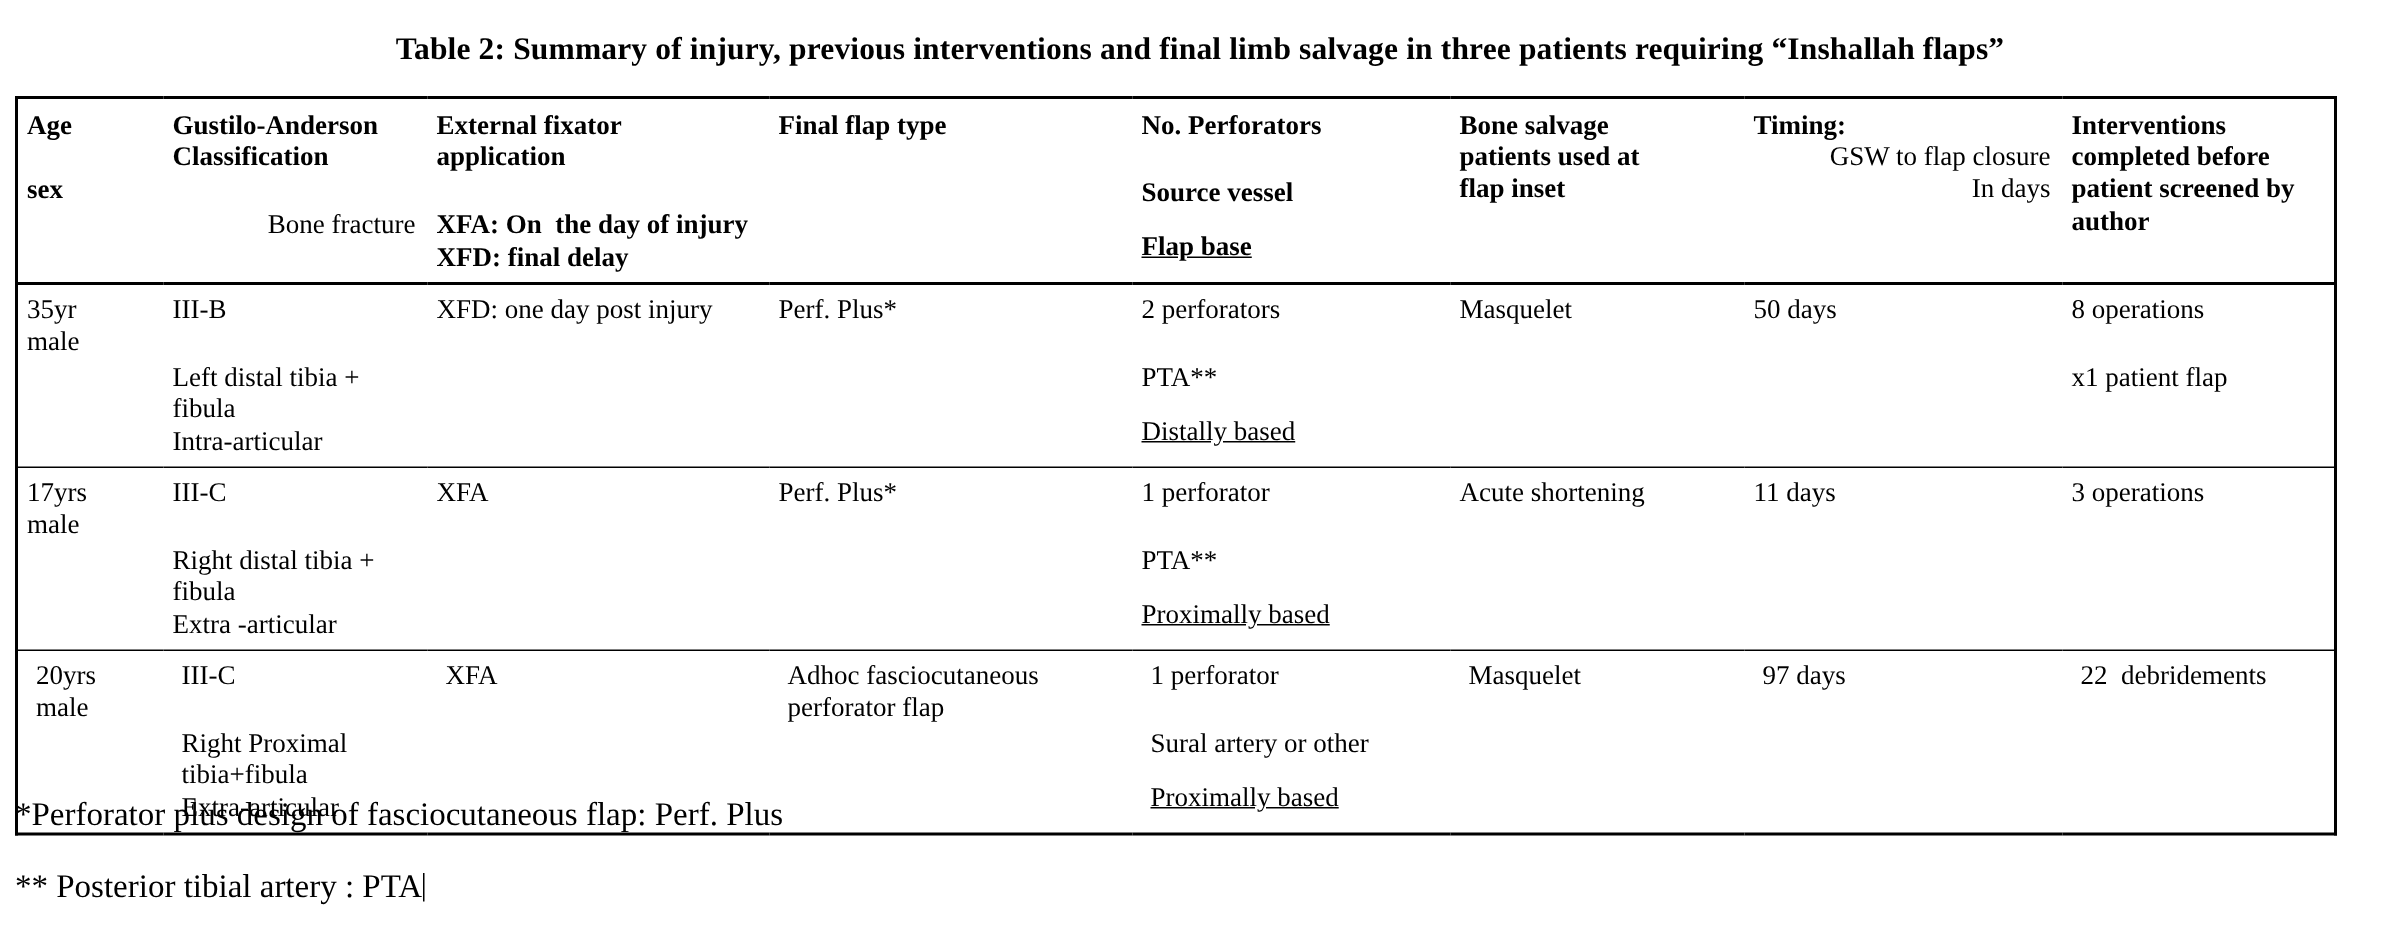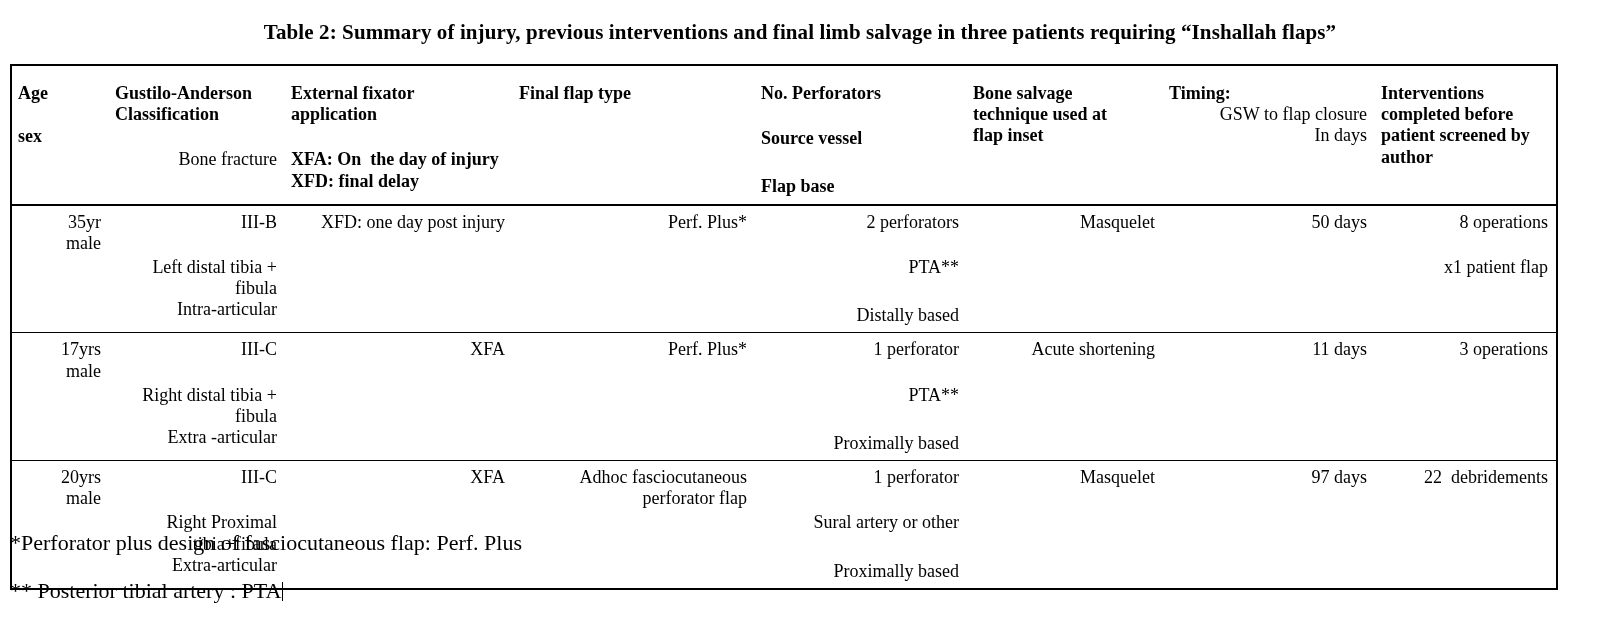--- a/index.html
+++ b/index.html
@@ -46,44 +46,43 @@
     font-size: 18px;
     line-height: 1.18;
   }
   
   table.tbl {
     border: 2px solid #000;
   }
   table.tbl tr.hdr td {
     border-bottom: 2px solid #000;
     font-weight: bold;
-    padding-top: 17px;
+    padding-top: 7px;
     height: 100px;
   }
   table.tbl tr.body-row td {
     border-bottom: 1.5px solid #000;
-    text-align: right;
   }
   table.tbl tr.body-row.last td {
     border-bottom: none;
     padding-left: 12px;
   }
   .c1 { width: 98px; }
   .c2 { width: 176px; }
   .c3 { width: 228px; }
   .c4 { width: 242px; }
   .c5 { width: 212px; }
   .c6 { width: 196px; }
   .c7 { width: 212px; }
   .c8 { width: 182px; }
 
   .reg { font-weight: normal; text-align: right; }
   .ln { display: block; }
   .sub { display: block; margin-top: 24px; }
-  .sub2 { display: block; margin-top: 27px; }
+  .sub2 { display: block; margin-top: 15px; text-decoration: underline; }
   .hdrsub { display: block; margin-top: 22px; }
   .row-h1 { height: 104px; }
   .row-h2 { height: 112px; }
   .row-h3 { height: 112px; }
 
   .footnotes {
     position: absolute;
     left: 10px;
     top: 530px;
     font-size: 22px;
@@ -141,21 +140,21 @@
           <td>
             <span class="ln">Final flap type</span>
           </td>
           <td>
             <span class="ln">No. Perforators</span>
             <span class="sub">Source vessel</span>
             <span class="sub2">Flap base</span>
           </td>
           <td>
             <span class="ln">Bone salvage</span>
-            <span class="ln">technique used at</span>
+            <span class="ln">patients used at</span>
             <span class="ln">flap inset</span>
           </td>
           <td>
             <span class="ln">Timing:</span>
             <span class="ln reg">GSW to flap closure</span>
             <span class="ln reg">In days</span>
           </td>
           <td>
             <span class="ln">Interventions</span>
             <span class="ln">completed before</span>

